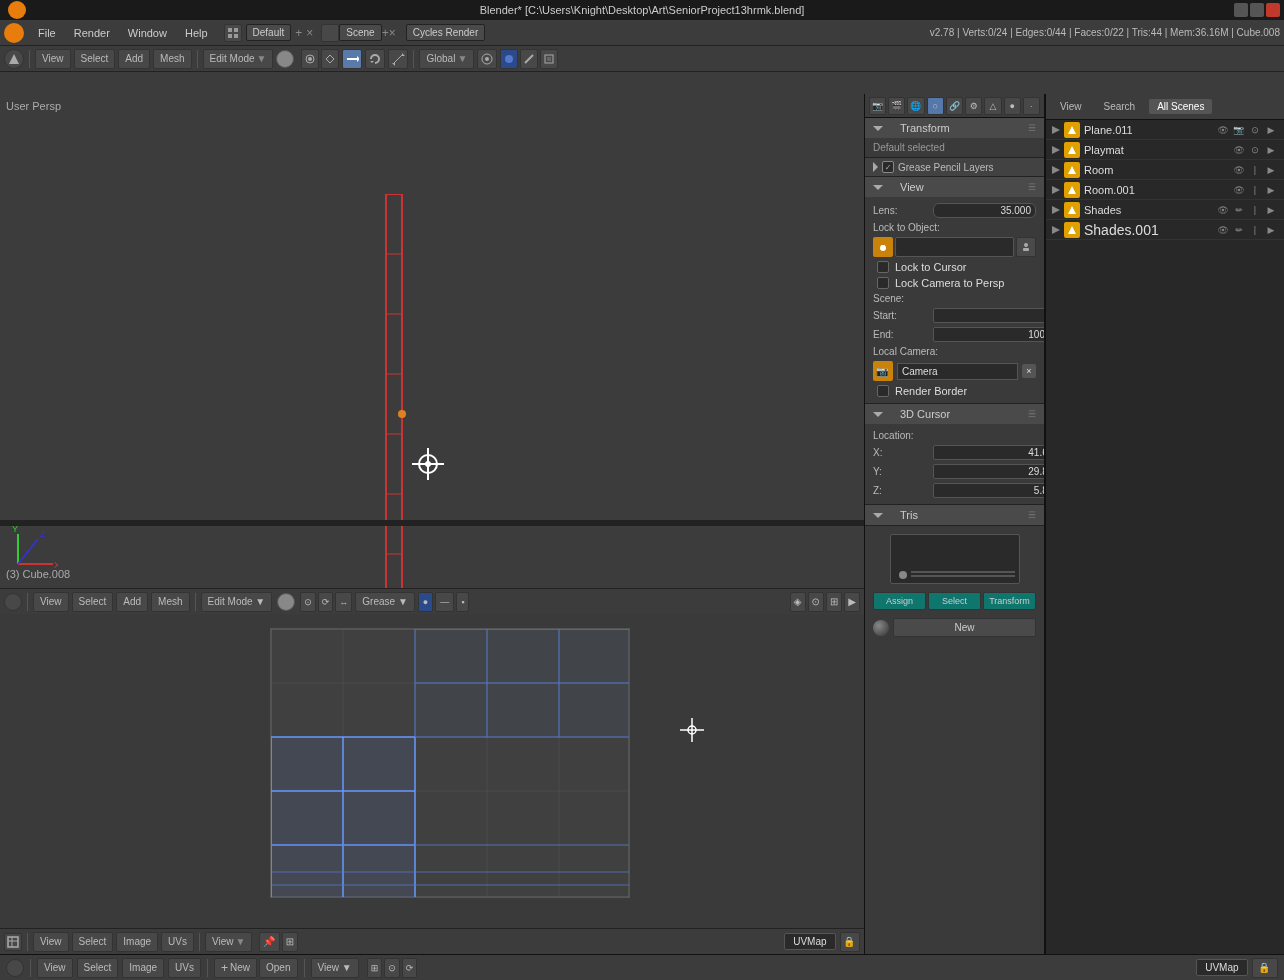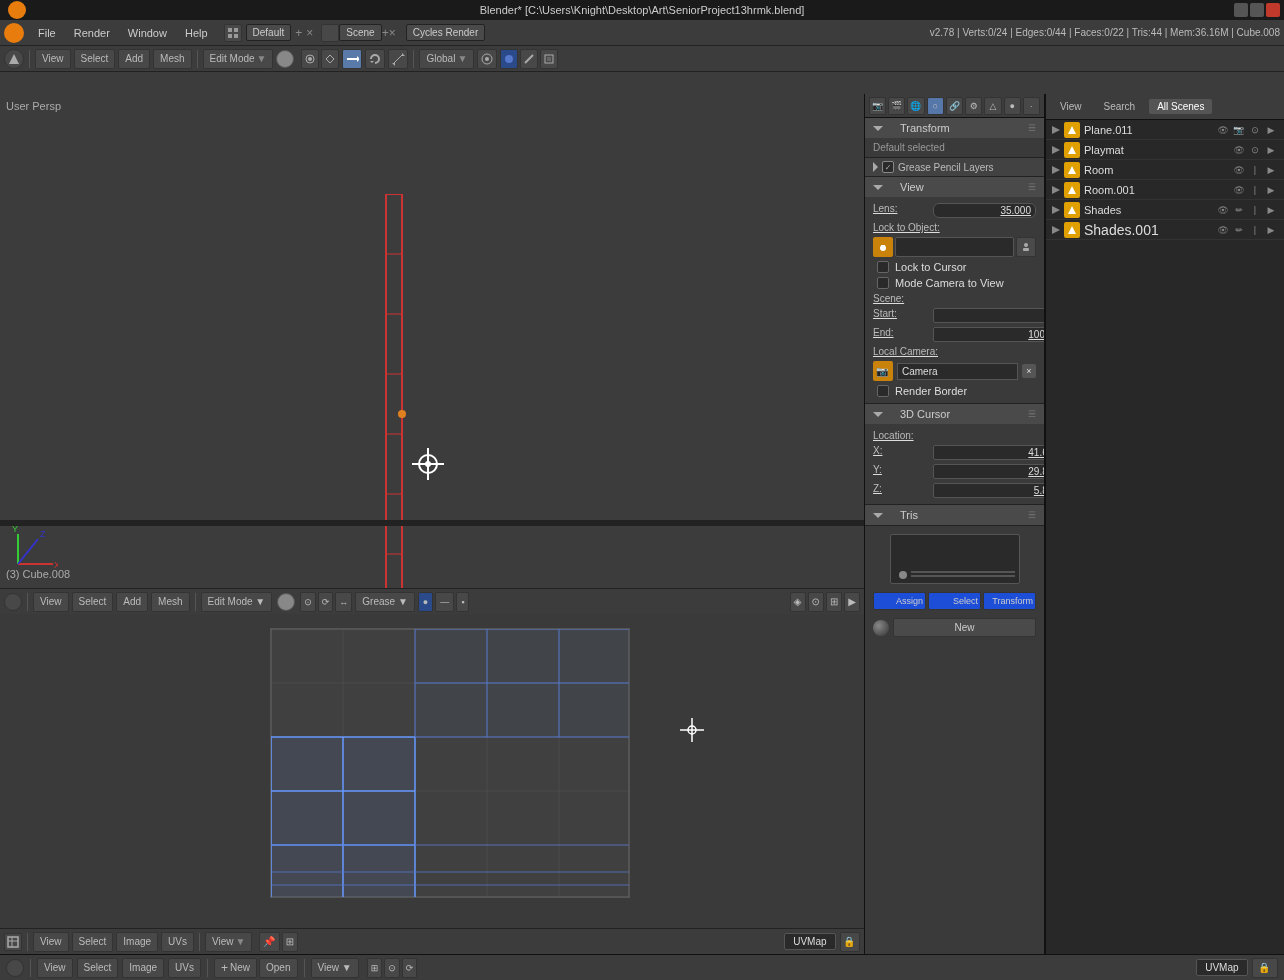--- a/index.html
+++ b/index.html
@@ -214,23 +214,23 @@
       font-size: 10px;
       color: #bbb;
       display: flex;
       align-items: center;
       gap: 4px;
       cursor: pointer;
     }
 
     .row {
       display: flex;
+      align-items: center;
       padding: 2px 4px;
       gap: 20px;
-      text-decoration: underline;
     }
 
     .label {
       color: #bbb;
       font-size: 10px;
       min-width: 40px;
     }
 
     .num-field {
       background: #2a2a2a;
@@ -411,28 +411,28 @@
     }
 
     .assign-row {
       display: flex;
       gap: 2px;
       padding: 4px;
     }
 
     .small-btn {
       flex: 1;
-      background: #1d4ed8;
+      background: #0f766e;
       border: 1px solid #333;
       color: #ccc;
       padding: 3px 2px;
       font-size: 9px;
       border-radius: 2px;
       cursor: pointer;
-      text-align: right;
+      text-align: center;
     }
 
     .new-btn-row {
       display: flex;
       align-items: center;
       gap: 4px;
       padding: 4px;
     }
 
     .sphere-icon {
@@ -876,21 +876,21 @@
           </div>
         </div>
 
         <div class="checkbox-row">
           <div class="checkbox"></div>
           <span>Lock to Cursor</span>
         </div>
 
         <div class="checkbox-row">
           <div class="checkbox"></div>
-          <span>Mode Camera to View</span>
+          <span>Lock Camera to Persp</span>
         </div>
 
         <div class="row">
           <span class="label">Scene:</span>
         </div>
         <div class="row">
           <span class="label">Start:</span>
           <input class="num-field" type="text" value="0.100" style="">
         </div>
         <div class="row">

